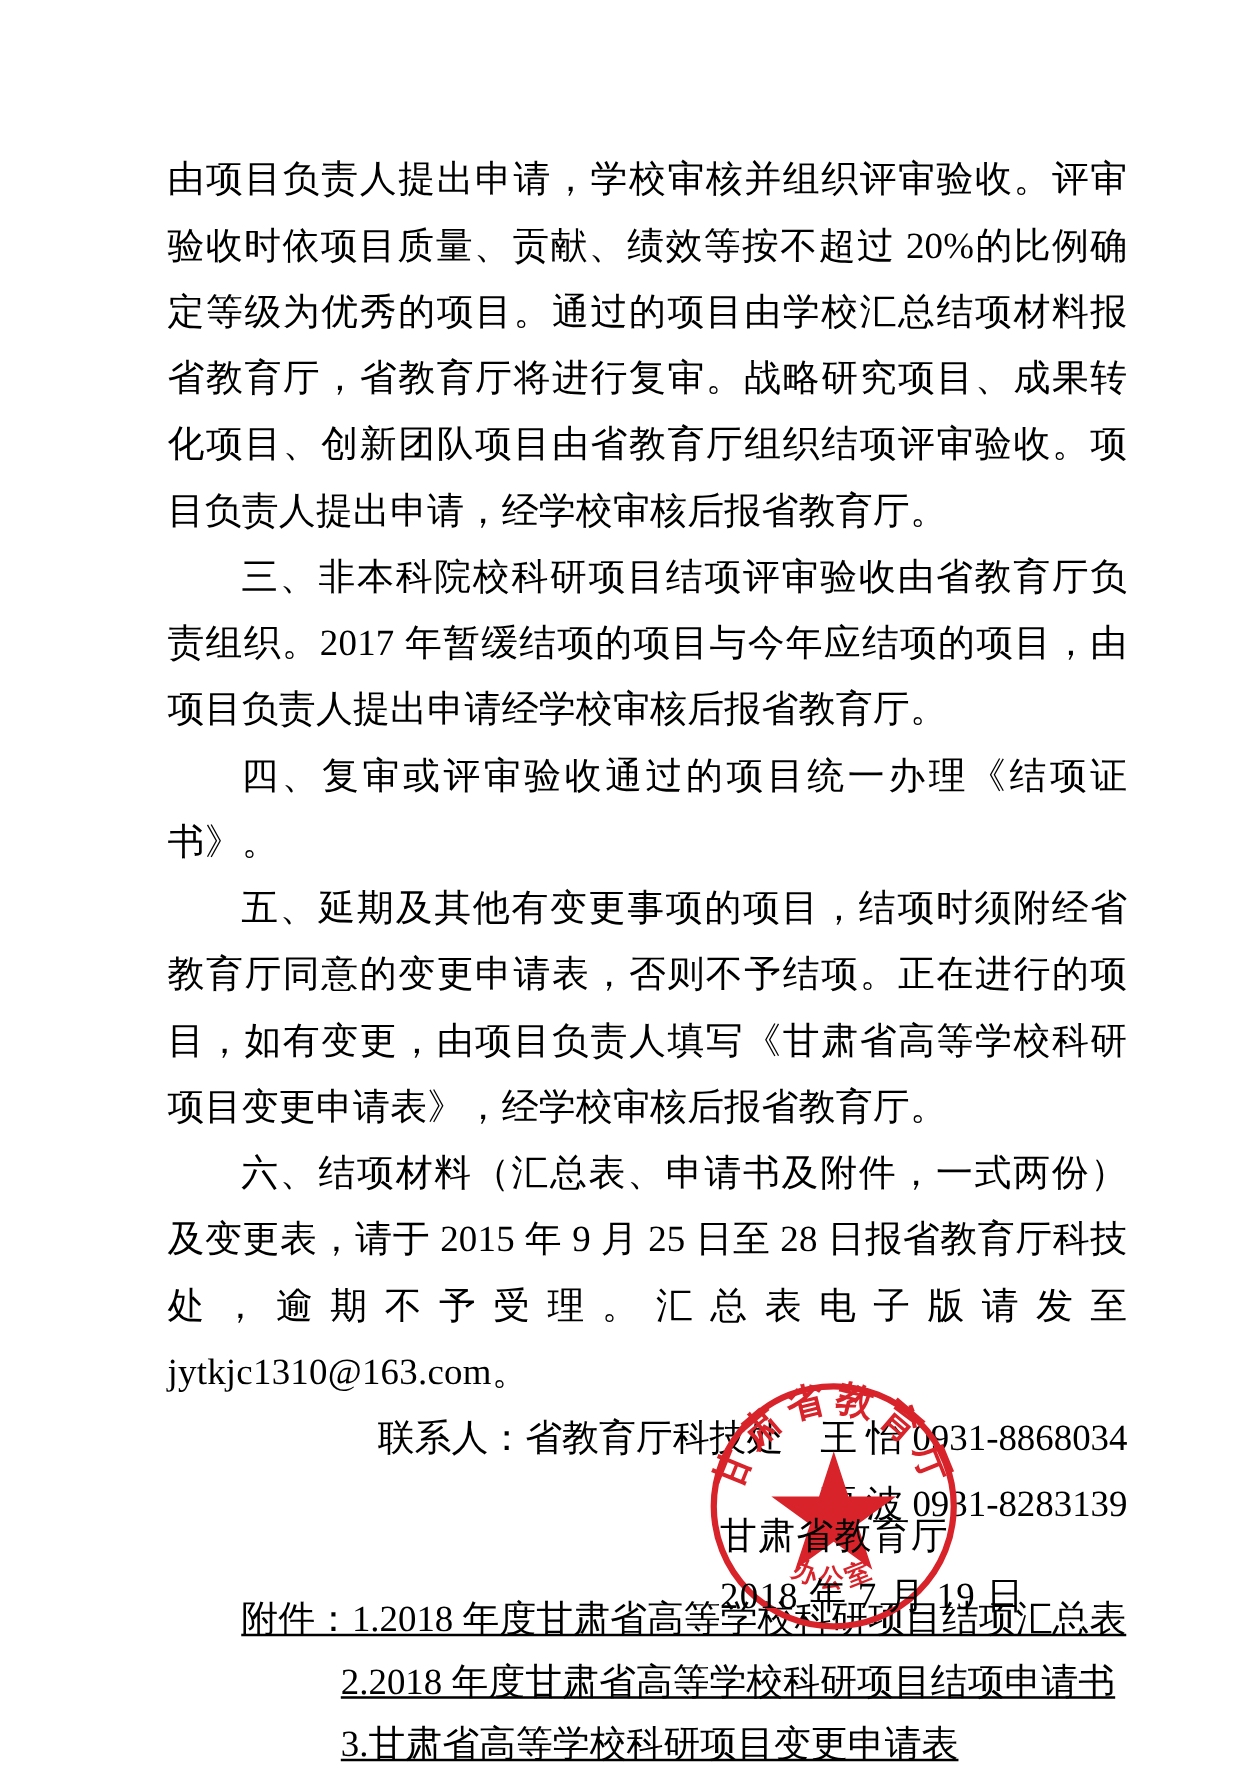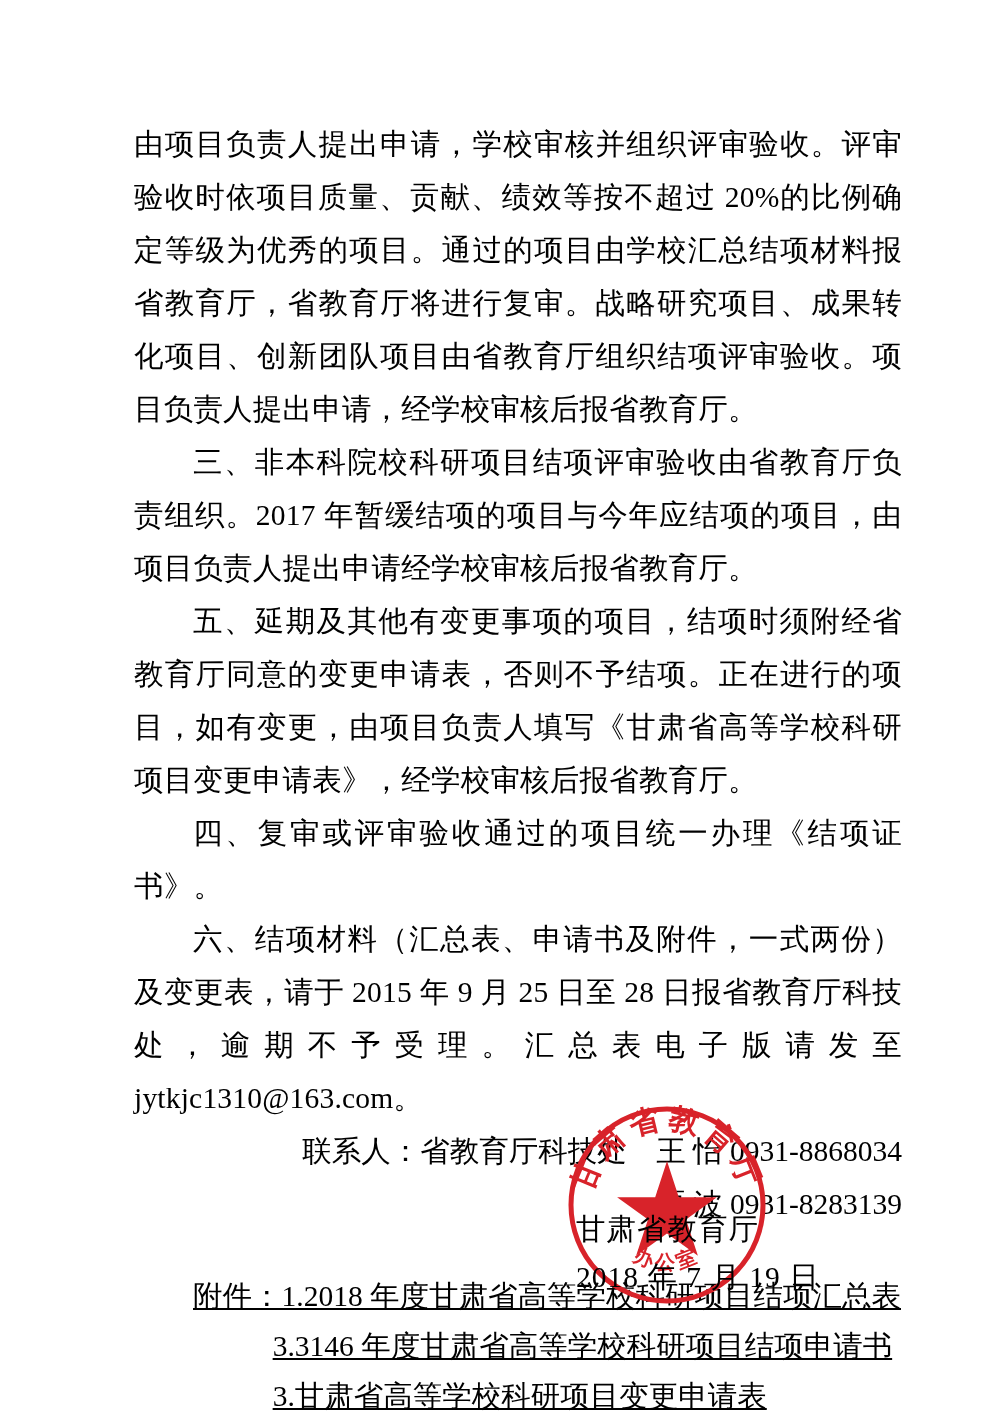--- a/index.html
+++ b/index.html
@@ -96,34 +96,34 @@
 <body>
 
 <div class="page">
 
   <div class="body-text">
 
     <p class="para">由项目负责人提出申请，学校审核并组织评审验收。评审验收时依项目质量、贡献、绩效等按不超过 20%的比例确定等级为优秀的项目。通过的项目由学校汇总结项材料报省教育厅，省教育厅将进行复审。战略研究项目、成果转化项目、创新团队项目由省教育厅组织结项评审验收。项目负责人提出申请，经学校审核后报省教育厅。</p>
 
     <p class="para indent">三、非本科院校科研项目结项评审验收由省教育厅负责组织。2017 年暂缓结项的项目与今年应结项的项目，由项目负责人提出申请经学校审核后报省教育厅。</p>
 
+    <p class="para indent">四、复审或评审验收通过的项目统一办理《结项证书》。</p>
+
     <p class="para indent">五、延期及其他有变更事项的项目，结项时须附经省教育厅同意的变更申请表，否则不予结项。正在进行的项目，如有变更，由项目负责人填写《甘肃省高等学校科研项目变更申请表》，经学校审核后报省教育厅。</p>
-
-    <p class="para indent">四、复审或评审验收通过的项目统一办理《结项证书》。</p>
 
     <p class="para indent">六、结项材料（汇总表、申请书及附件，一式两份）及变更表，请于 2015 年 9 月 25 日至 28 日报省教育厅科技处，逾期不予受理。汇总表电子版请发至 jytkjc1310@163.com。</p>
 
     <div class="contact-block">
       <p class="contact-line first">联系人：省教育厅科技处    王 怡 0931-8868034</p>
       <p class="contact-line second">栗 波 0931-8283139</p>
     </div>
 
     <div class="attach-block">
       <p class="attach-line">附件：1.2018 年度甘肃省高等学校科研项目结项汇总表</p>
-      <p class="attach-line cont">3.3146 年度甘肃省高等学校科研项目结项申请书</p>
+      <p class="attach-line cont">2.2018 年度甘肃省高等学校科研项目结项申请书</p>
       <p class="attach-line cont">3.甘肃省高等学校科研项目变更申请表</p>
     </div>
 
   </div>
 
   <div class="seal">
     <svg width="200" height="200" viewBox="0 0 200 200" xmlns="http://www.w3.org/2000/svg">
       <circle cx="100" cy="100" r="96" fill="none" stroke="#d8232a" stroke-width="5"></circle>
       <path d="M100 56 L111.8 92.2 L149.9 92.2 L119.0 114.6 L130.9 150.8 L100 128.4 L69.1 150.8 L81.0 114.6 L50.1 92.2 L88.2 92.2 Z" fill="#d8232a"></path>
       <path id="sealArcTop" d="M 24 100 A 76 76 0 0 1 176 100" fill="none"></path>

